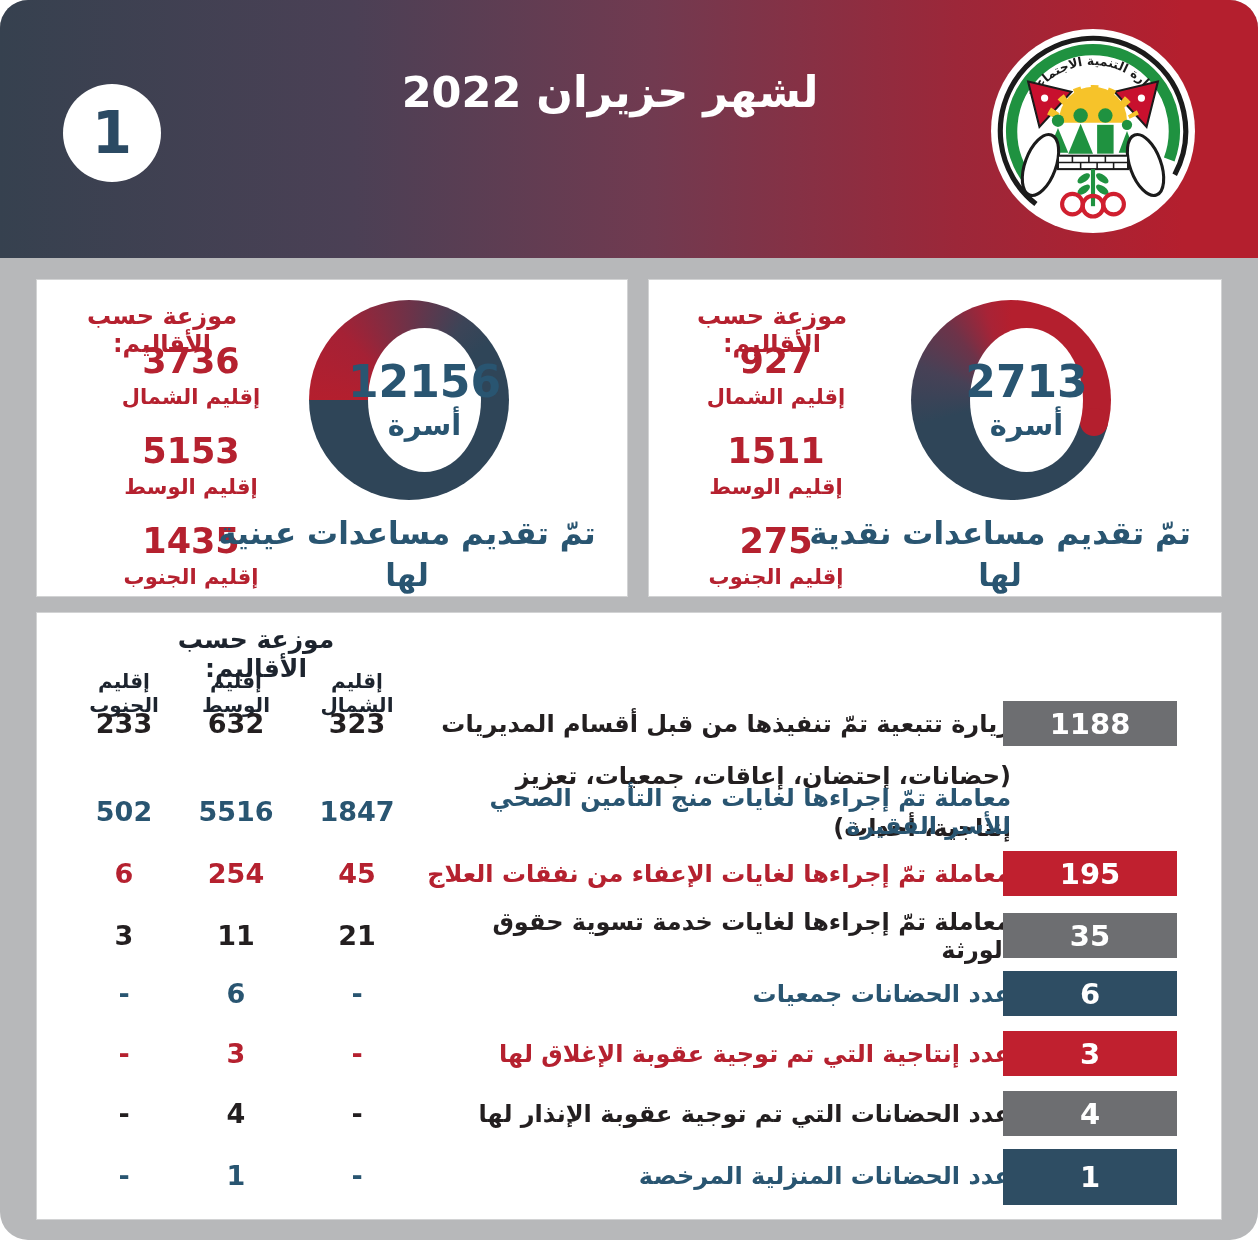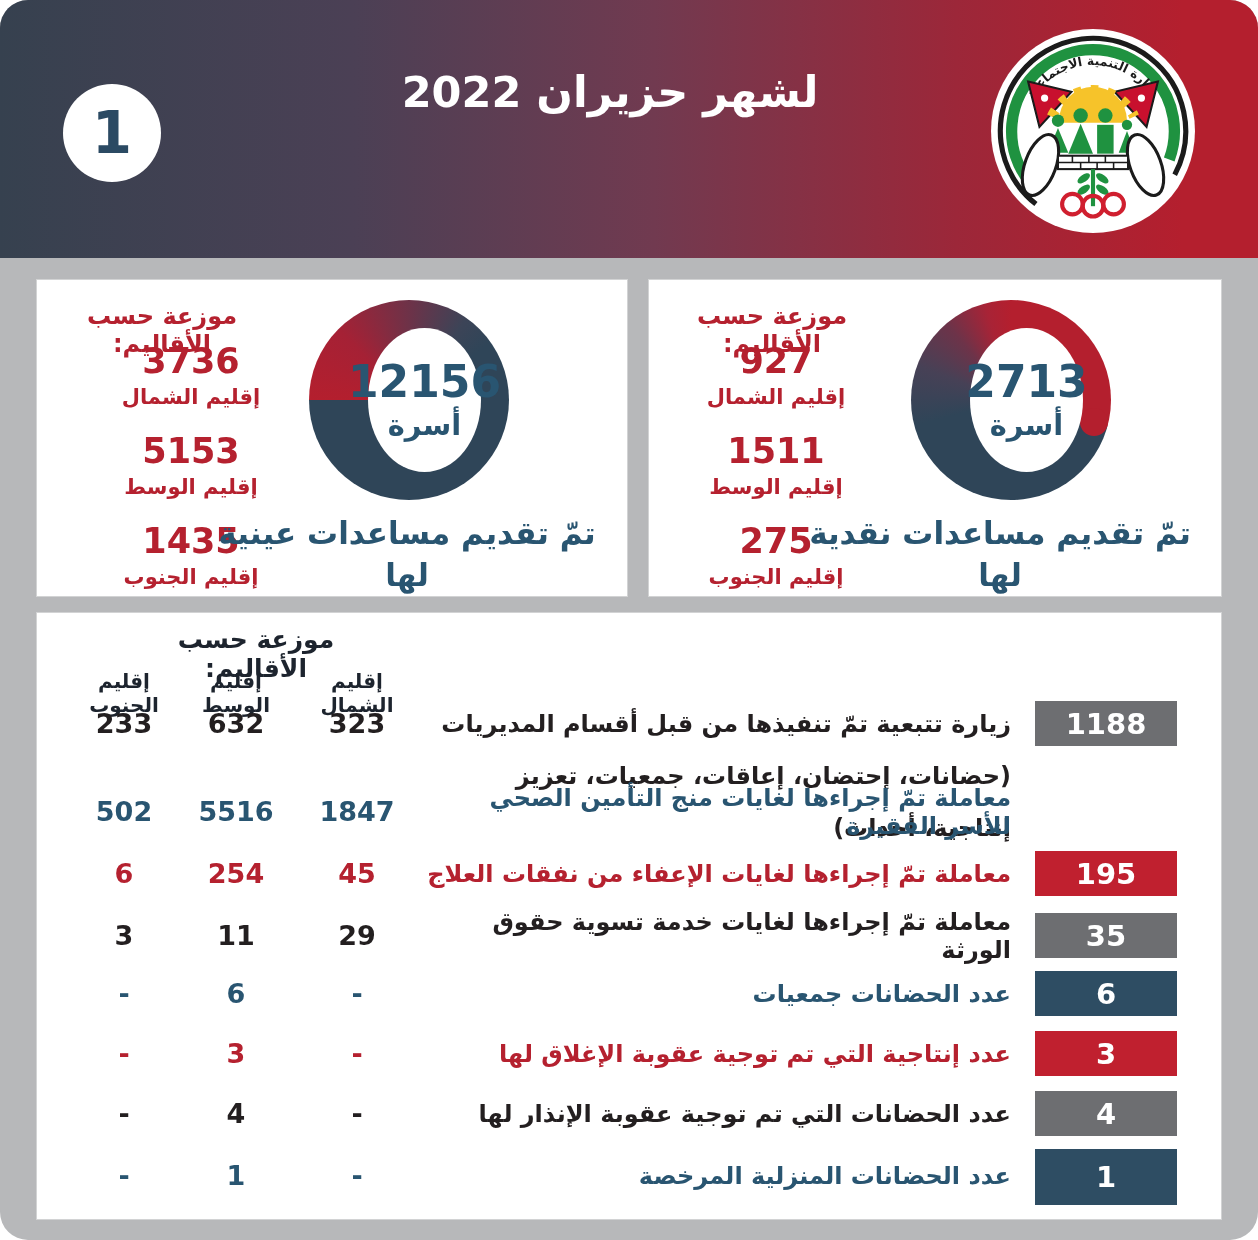--- a/index.html
+++ b/index.html
@@ -52,21 +52,21 @@
   .table-title{position:absolute;top:12px;left:104px;width:230px;text-align:center;color:#1d242e;font-size:25px;}
   .col-header{position:absolute;top:56px;width:110px;text-align:center;color:#1d242e;font-size:20px;}
   .ch0{left:32px}.ch1{left:144px}.ch2{left:265px}
 
   .trow{position:absolute;left:0;right:0;height:45px;}
   .tval{position:absolute;width:100px;text-align:center;font-size:27px;line-height:45px;color:var(--c);}
   .v0{left:37px}.v1{left:149px}.v2{left:270px}
   .tlabel{position:absolute;left:390px;width:584px;height:100%;text-align:right;direction:rtl;
           color:var(--c);font-size:24px;display:flex;align-items:center;justify-content:flex-start;}
   .multiline .tlabel{align-items:flex-start;line-height:52px;top:-3px;display:block;}
-  .tbadge{position:absolute;right:44px;width:142px;height:45px;background:var(--b);color:#ffffff;
+  .tbadge{position:absolute;right:44px;width:174px;height:45px;background:var(--b);color:#ffffff;
           display:flex;align-items:center;justify-content:center;font-size:29px;}
   .trow:last-child .tbadge{height:56px;top:-4px;}
   .badge-big{font-size:40px;}
   .row-gray{--c:#231f20;--b:#6d6e71;}
   .row-navy{--c:#295571;--b:#2e4d63;}
   .row-red{--c:#b5212f;--b:#c0202f;}
 </style>
 </head>
 <body>
 
@@ -219,21 +219,21 @@
         <div class="trow row-red" style="top: 238px;">
           <span class="tval v0">6</span>
           <span class="tval v1">254</span>
           <span class="tval v2">45</span>
           <div class="tlabel">معاملة تمّ إجراءها لغايات الإعفاء من نفقات العلاج</div>
           <div class="tbadge">195</div>
         </div>
         <div class="trow row-gray" style="top: 300px;">
           <span class="tval v0">3</span>
           <span class="tval v1">11</span>
-          <span class="tval v2">29</span>
+          <span class="tval v2">21</span>
           <div class="tlabel">معاملة تمّ إجراءها لغايات خدمة تسوية حقوق الورثة</div>
           <div class="tbadge">35</div>
         </div>
         <div class="trow row-navy" style="top: 358px;">
           <span class="tval v0">-</span>
           <span class="tval v1">6</span>
           <span class="tval v2">-</span>
           <div class="tlabel">عدد الحضانات جمعيات</div>
           <div class="tbadge">6</div>
         </div>

